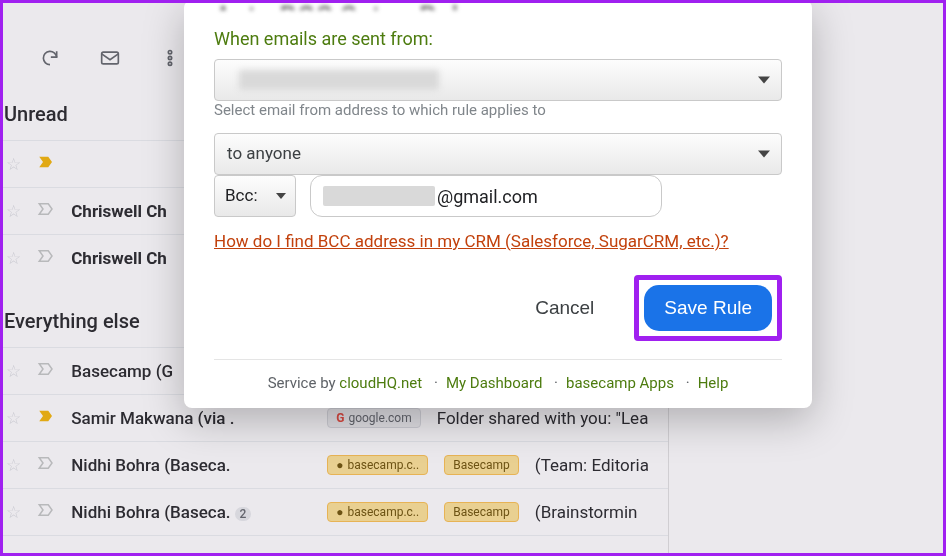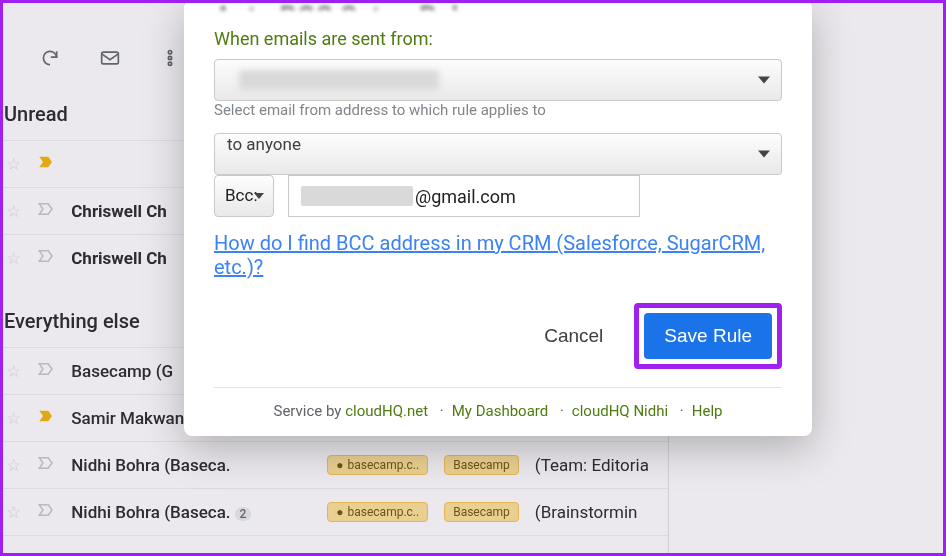--- a/index.html
+++ b/index.html
@@ -84,54 +84,54 @@
   }
   .select-wrap { position:relative; }
   .select-wrap::after{
     content:""; position:absolute; right:12px; top:50%;
     width:0;height:0; border-left:6px solid transparent;
     border-right:6px solid transparent; border-top:7px solid #444;
     transform:translateY(-50%);
   }
   .bcc-row { display:flex; gap:14px; align-items:center; }
   .bcc-select {
-    height:42px; width:60px;
+    height:42px; width:82px;
     background: linear-gradient(#fdfdfd, #e9e9e9);
     border:1px solid #c9c9c9; border-radius:4px;
     padding:0 10px; font-size:17px;
     appearance:none;
   }
   .bcc-select-wrap{position:relative;}
   .bcc-select-wrap::after{
     content:""; position:absolute; right:10px; top:50%;
     width:0;height:0; border-left:5px solid transparent;
     border-right:5px solid transparent; border-top:6px solid #444;
     transform:translateY(-50%);
   }
   .email-input {
-    height:42px; width:352px; border:1px solid #c9c9c9; border-radius:0;
+    height:42px; width:352px; border:1px solid #c9c9c9; border-radius:12px;
     padding:0 12px; font-size:18px; color:#202124;
   }
   .email-input .redact{
     display:inline-block; width:112px; height:20px; background:#d9d9d9;
     vertical-align:middle; border-radius:2px; margin-right:2px;
   }
   .redact-wide{
     display:inline-block; width:200px; height:20px; background:#d9d9d9;
     filter: blur(3px); border-radius:2px; margin:10px 0 0 12px;
     position:absolute;
   }
-  .link { font-size:20px; color:#3b82f6; text-decoration:underline; display:block; margin-top:14px; cursor:pointer;}
-  .btn-row{ display:flex; justify-content:flex-end; gap:31px; align-items:center; margin:24px 0 18px 0;}
+  .link { font-size:17px; color:#c2410c; text-decoration:underline; display:block; margin-top:14px; cursor:pointer;}
+  .btn-row{ display:flex; justify-content:flex-end; gap:40px; align-items:center; margin:24px 0 18px 0;}
   .btn-cancel{ font-size:19px; color:#3c4043; background:none; border:none; cursor:pointer;}
   .save-highlight{
     border:5px solid #a020f0; padding:5px; border-radius:4px;
   }
   .btn-save{
-    background:#1a73e8; color:#fff; border:none; border-radius:4px;
+    background:#1a73e8; color:#fff; border:none; border-radius:15px;
     font-size:19px; padding:12px 20px; cursor:pointer;
   }
   .footer{
     border-top:1px solid #e5e5e5; padding:14px 0 6px 0;
     text-align:center; font-size:15px; color:#5f6368;
   }
   .footer a{ color:#4d7c0f; text-decoration:none; }
   .footer .sep{ margin:0 8px; }
   .count-badge{
     display:inline-block; background:#e8eaed; color:#5f6368;
@@ -234,21 +234,21 @@
   <div class="label">When emails are sent from:</div>
   <div class="select-wrap">
     <div class="select">
         <span class="redact-wide"></span>
       </div>
   </div>
   <div class="helper">Select email from address to which rule applies to</div>
 
   <div style="height:14px"></div>
   <div class="select-wrap">
-    <div class="select" style="">to anyone</div>
+    <div class="select" style="padding-top:9px;">to anyone</div>
   </div>
 
   <div class="bcc-row">
     <div class="bcc-select-wrap">
       <div class="bcc-select" style="padding-top:9px;">Bcc:</div>
     </div>
     <div class="email-input" style="display:flex;align-items:center;">
       <span class="redact"></span>
         <span>@gmail.com</span>
     </div>
@@ -259,18 +259,18 @@
   <div class="btn-row">
     <button class="btn-cancel">Cancel</button>
     <span class="save-highlight">
       <button class="btn-save">Save Rule</button>
     </span>
   </div>
 
   <div class="footer">
     <span>Service by </span><a>cloudHQ.net</a>
     <span class="sep">·</span><a>My Dashboard</a>
-    <span class="sep">·</span><a>cloudHQ Nidhi</a>
+    <span class="sep">·</span><a>basecamp Apps</a>
     <span class="sep">·</span><a>Help</a>
   </div>
 </div>
 
 <div class="app-frame"></div>
 
 </body></html>

